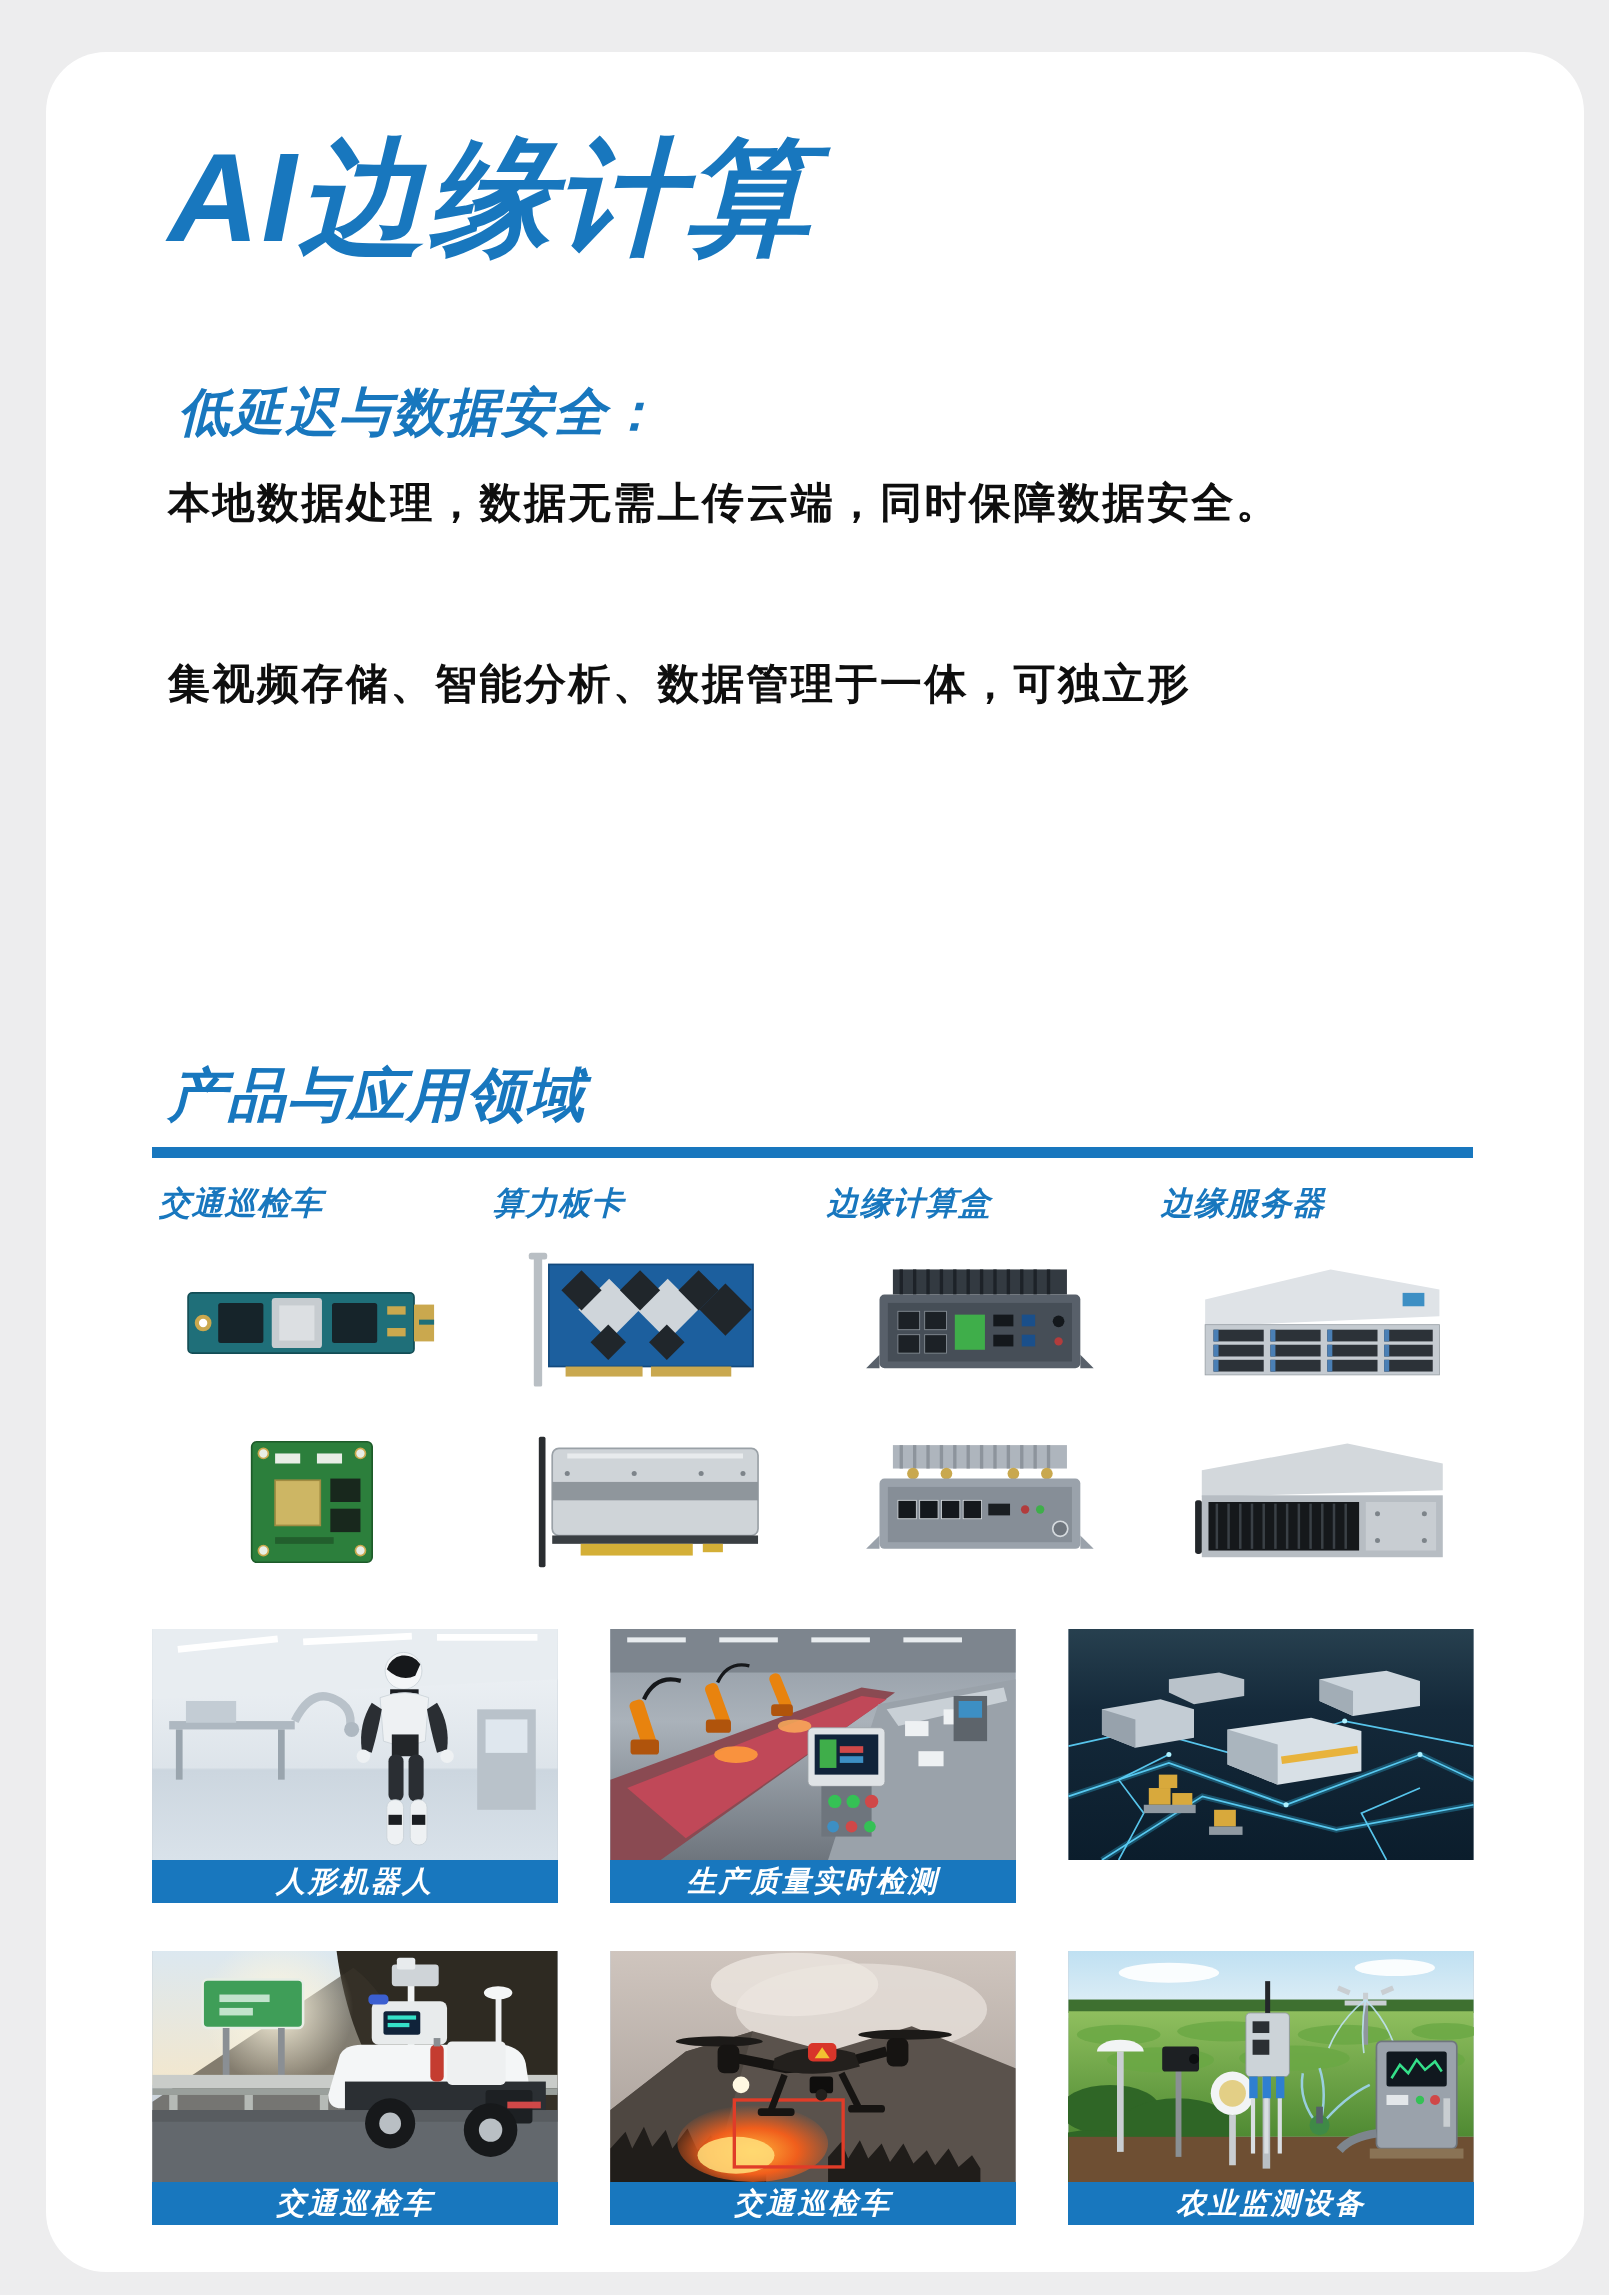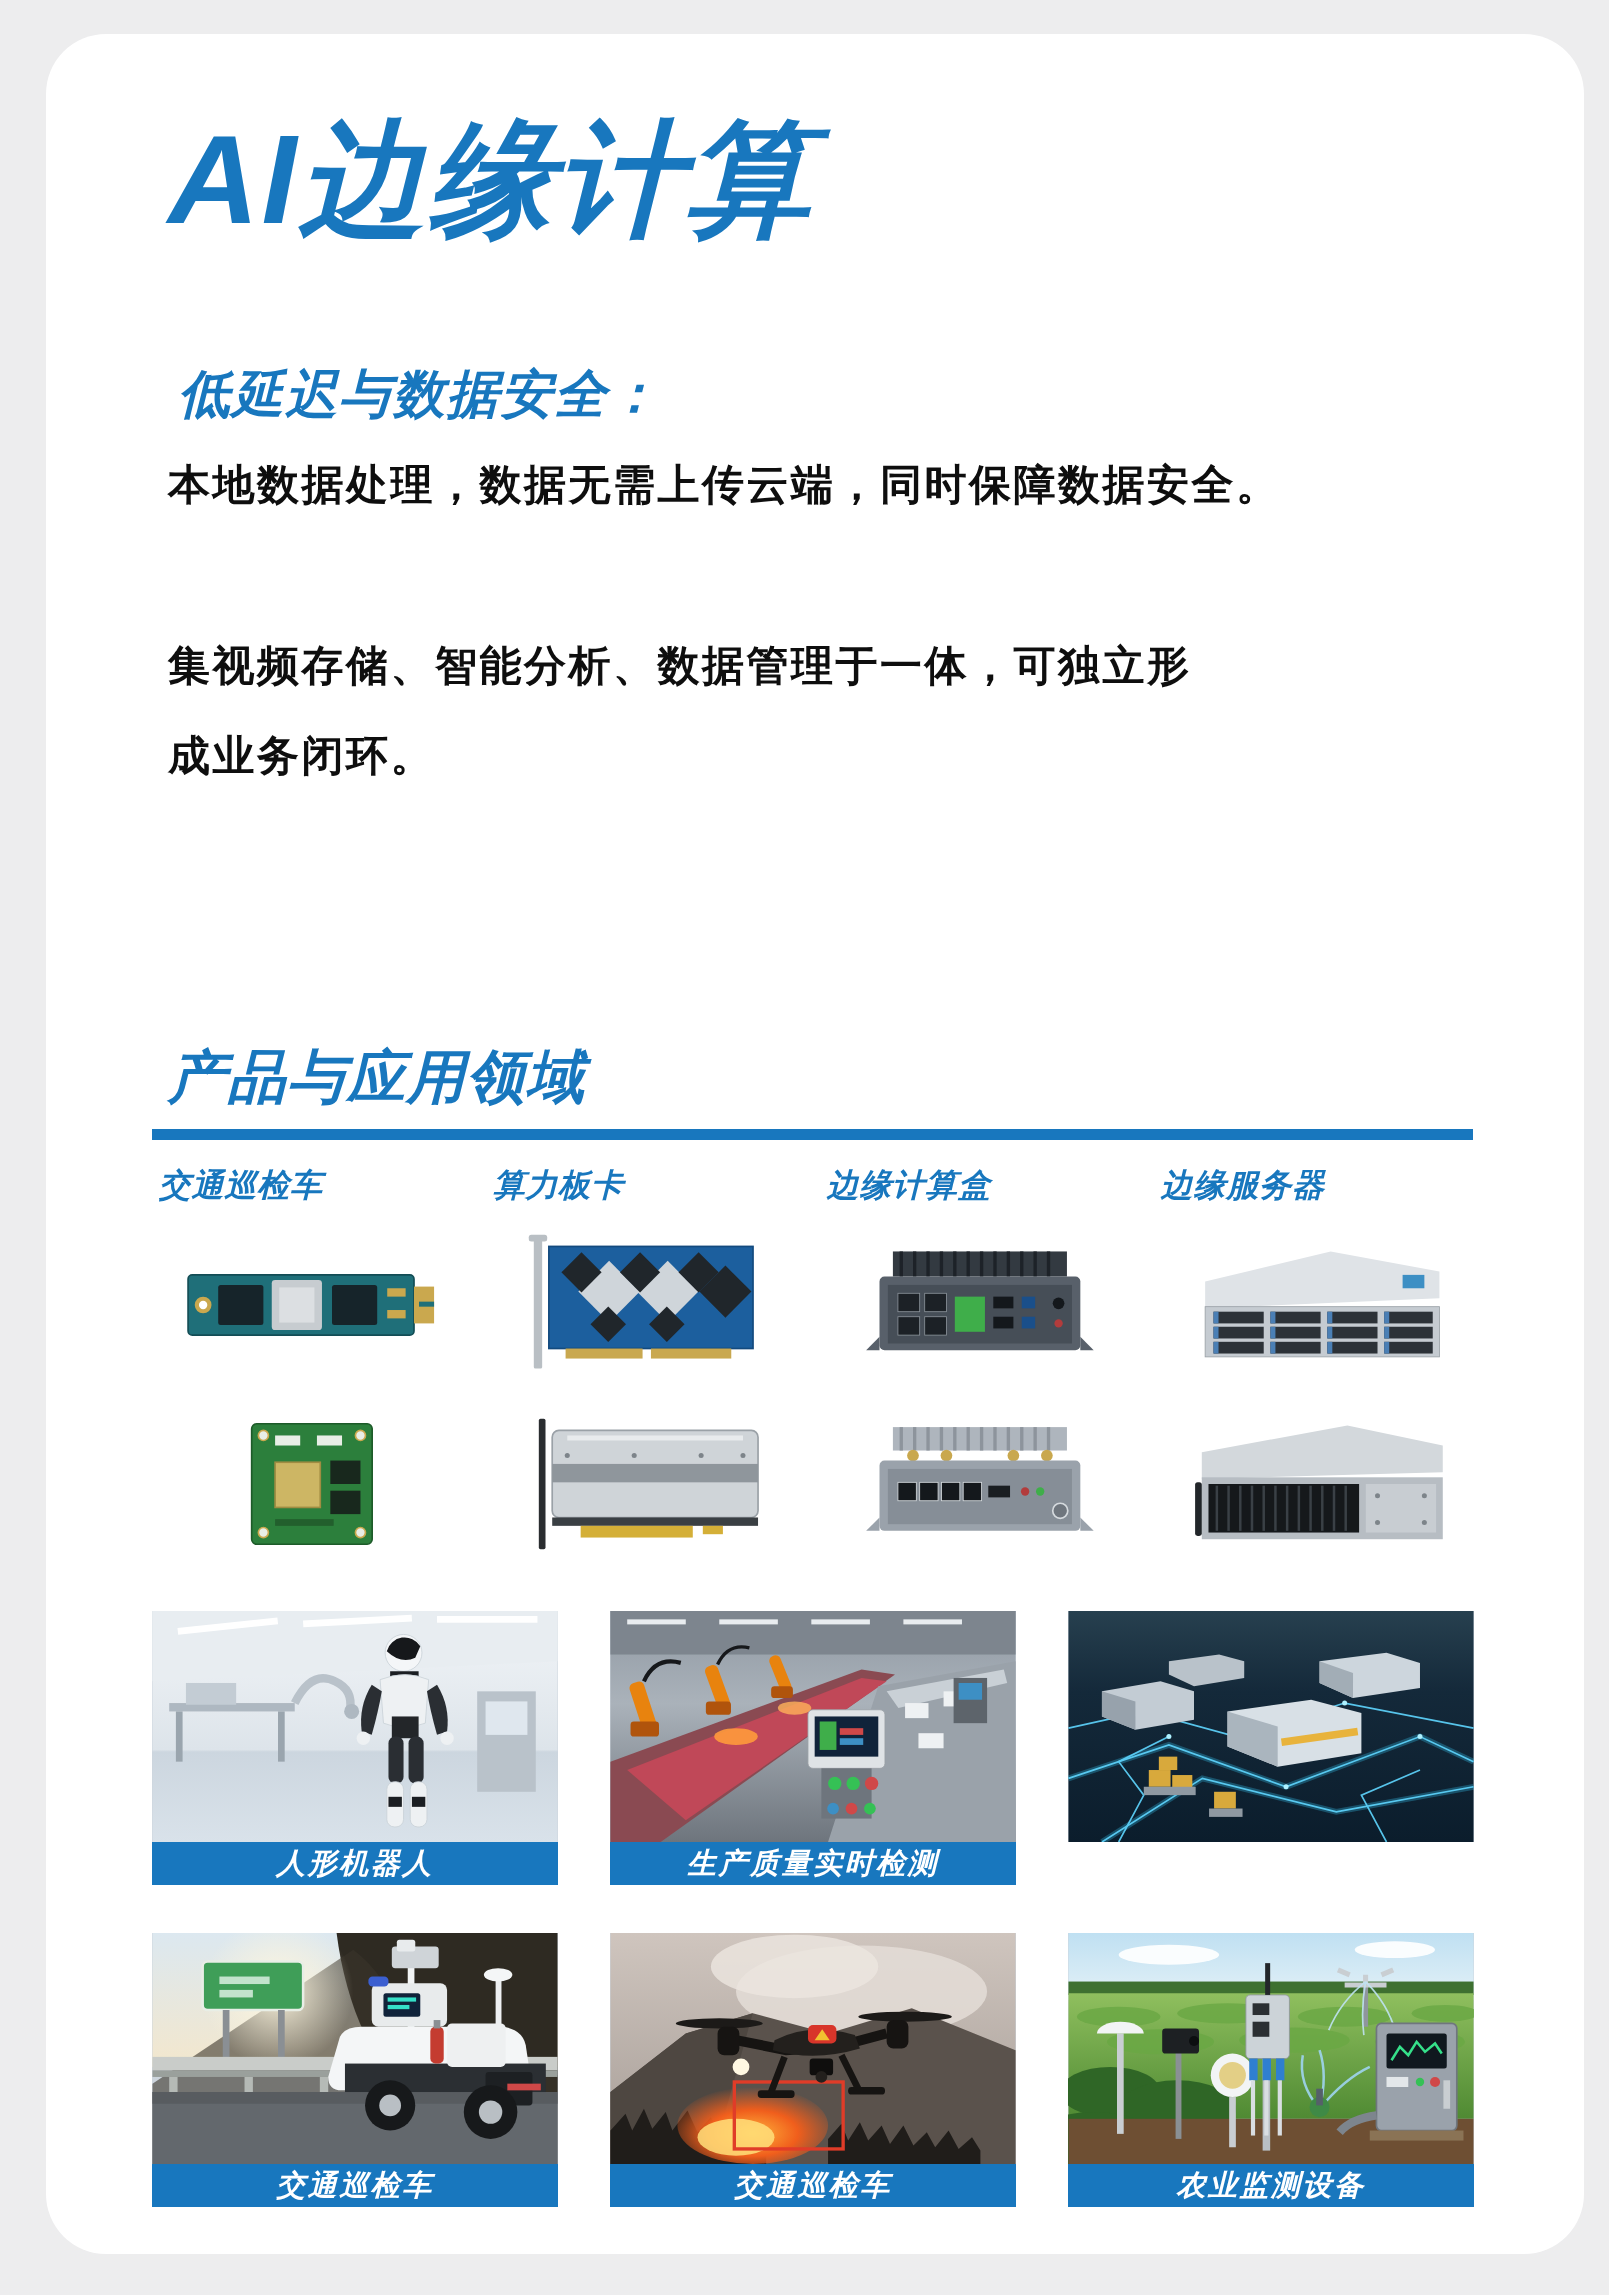--- a/index.html
+++ b/index.html
@@ -3,21 +3,21 @@
 <meta charset="utf-8">
 <style>
   :root{
     --blue:#1877be;
     --ink:#0e0e0e;
     --page-bg:#ededee;
   }
   *{box-sizing:border-box;}
   html,body{margin:0;padding:0;width:1610px;height:2295px;overflow:hidden;
     font-family:"Liberation Sans","DejaVu Sans",sans-serif;background:var(--page-bg);}
-  .card{position:absolute;left:46px;top:34px;width:1538px;height:2220px;
+  .card{position:absolute;left:46px;top:52px;width:1538px;height:2220px;
     background:#ffffff;border-radius:60px;}
   .title{position:absolute;left:122px;top:77px;margin:0;font-size:126px;line-height:1.1;
     font-weight:bold;font-style:italic;color:var(--blue);letter-spacing:2.5px;}
   .feature{position:absolute;left:122px;width:1258px;}
   .f1{top:331px;}
   .f2{top:587px;}
   .feature h2{margin:0 0 15px 10px;font-size:52px;line-height:1.15;font-weight:bold;
     font-style:italic;color:var(--blue);letter-spacing:1.7px;}
   .feature .bodyline{font-size:42px;line-height:90px;font-weight:bold;color:var(--ink);
     letter-spacing:2.5px;}
@@ -46,21 +46,20 @@
 
   <h1 class="title">AI边缘计算</h1>
 
   <section class="feature f1">
     <h2>低延迟与数据安全：</h2>
     <div class="bodyline">本地数据处理，数据无需上传云端，同时保障数据安全。</div>
   </section>
 
   <section class="feature f2">
     <div class="bodyline">集视频存储、智能分析、数据管理于一体，可独立形</div>
-    <div class="bodyline">成业务闭环。</div>
   </section>
 
   <section class="products">
     <h3>产品与应用领域</h3>
     <div class="divider"></div>
 
     <div class="cat-grid">
 
       <div class="cat">
         <div class="cat-label">交通巡检车</div>

